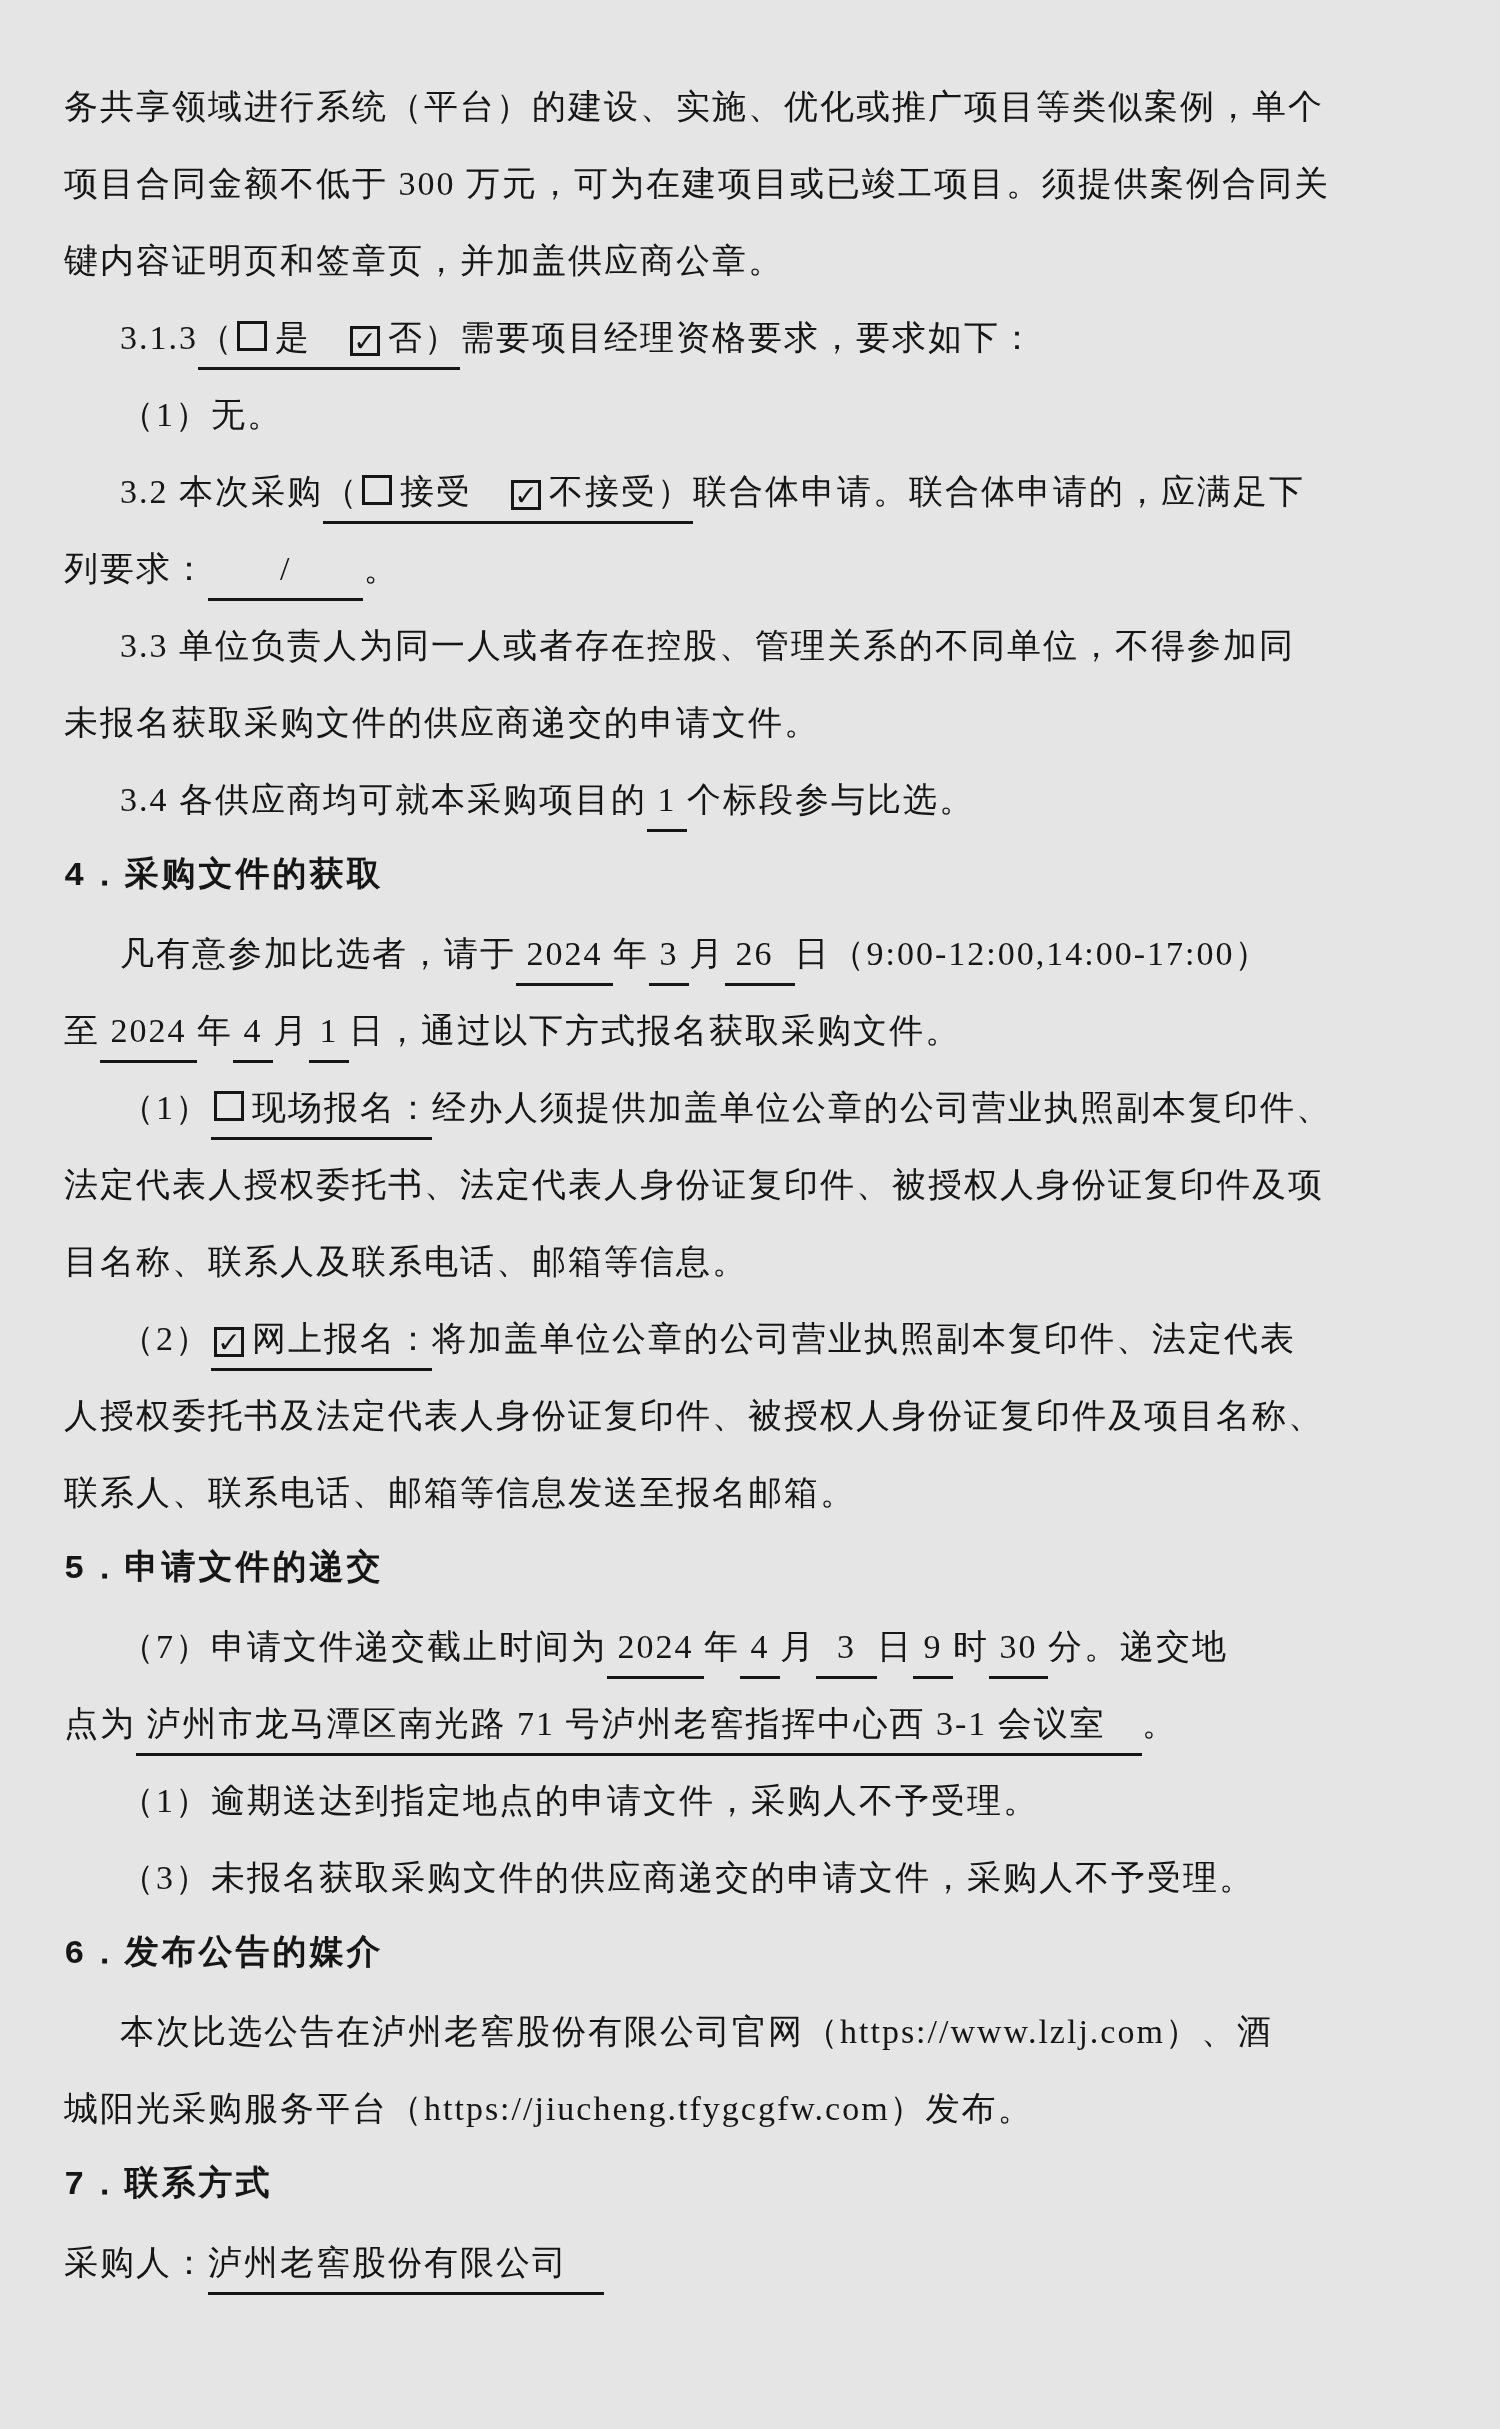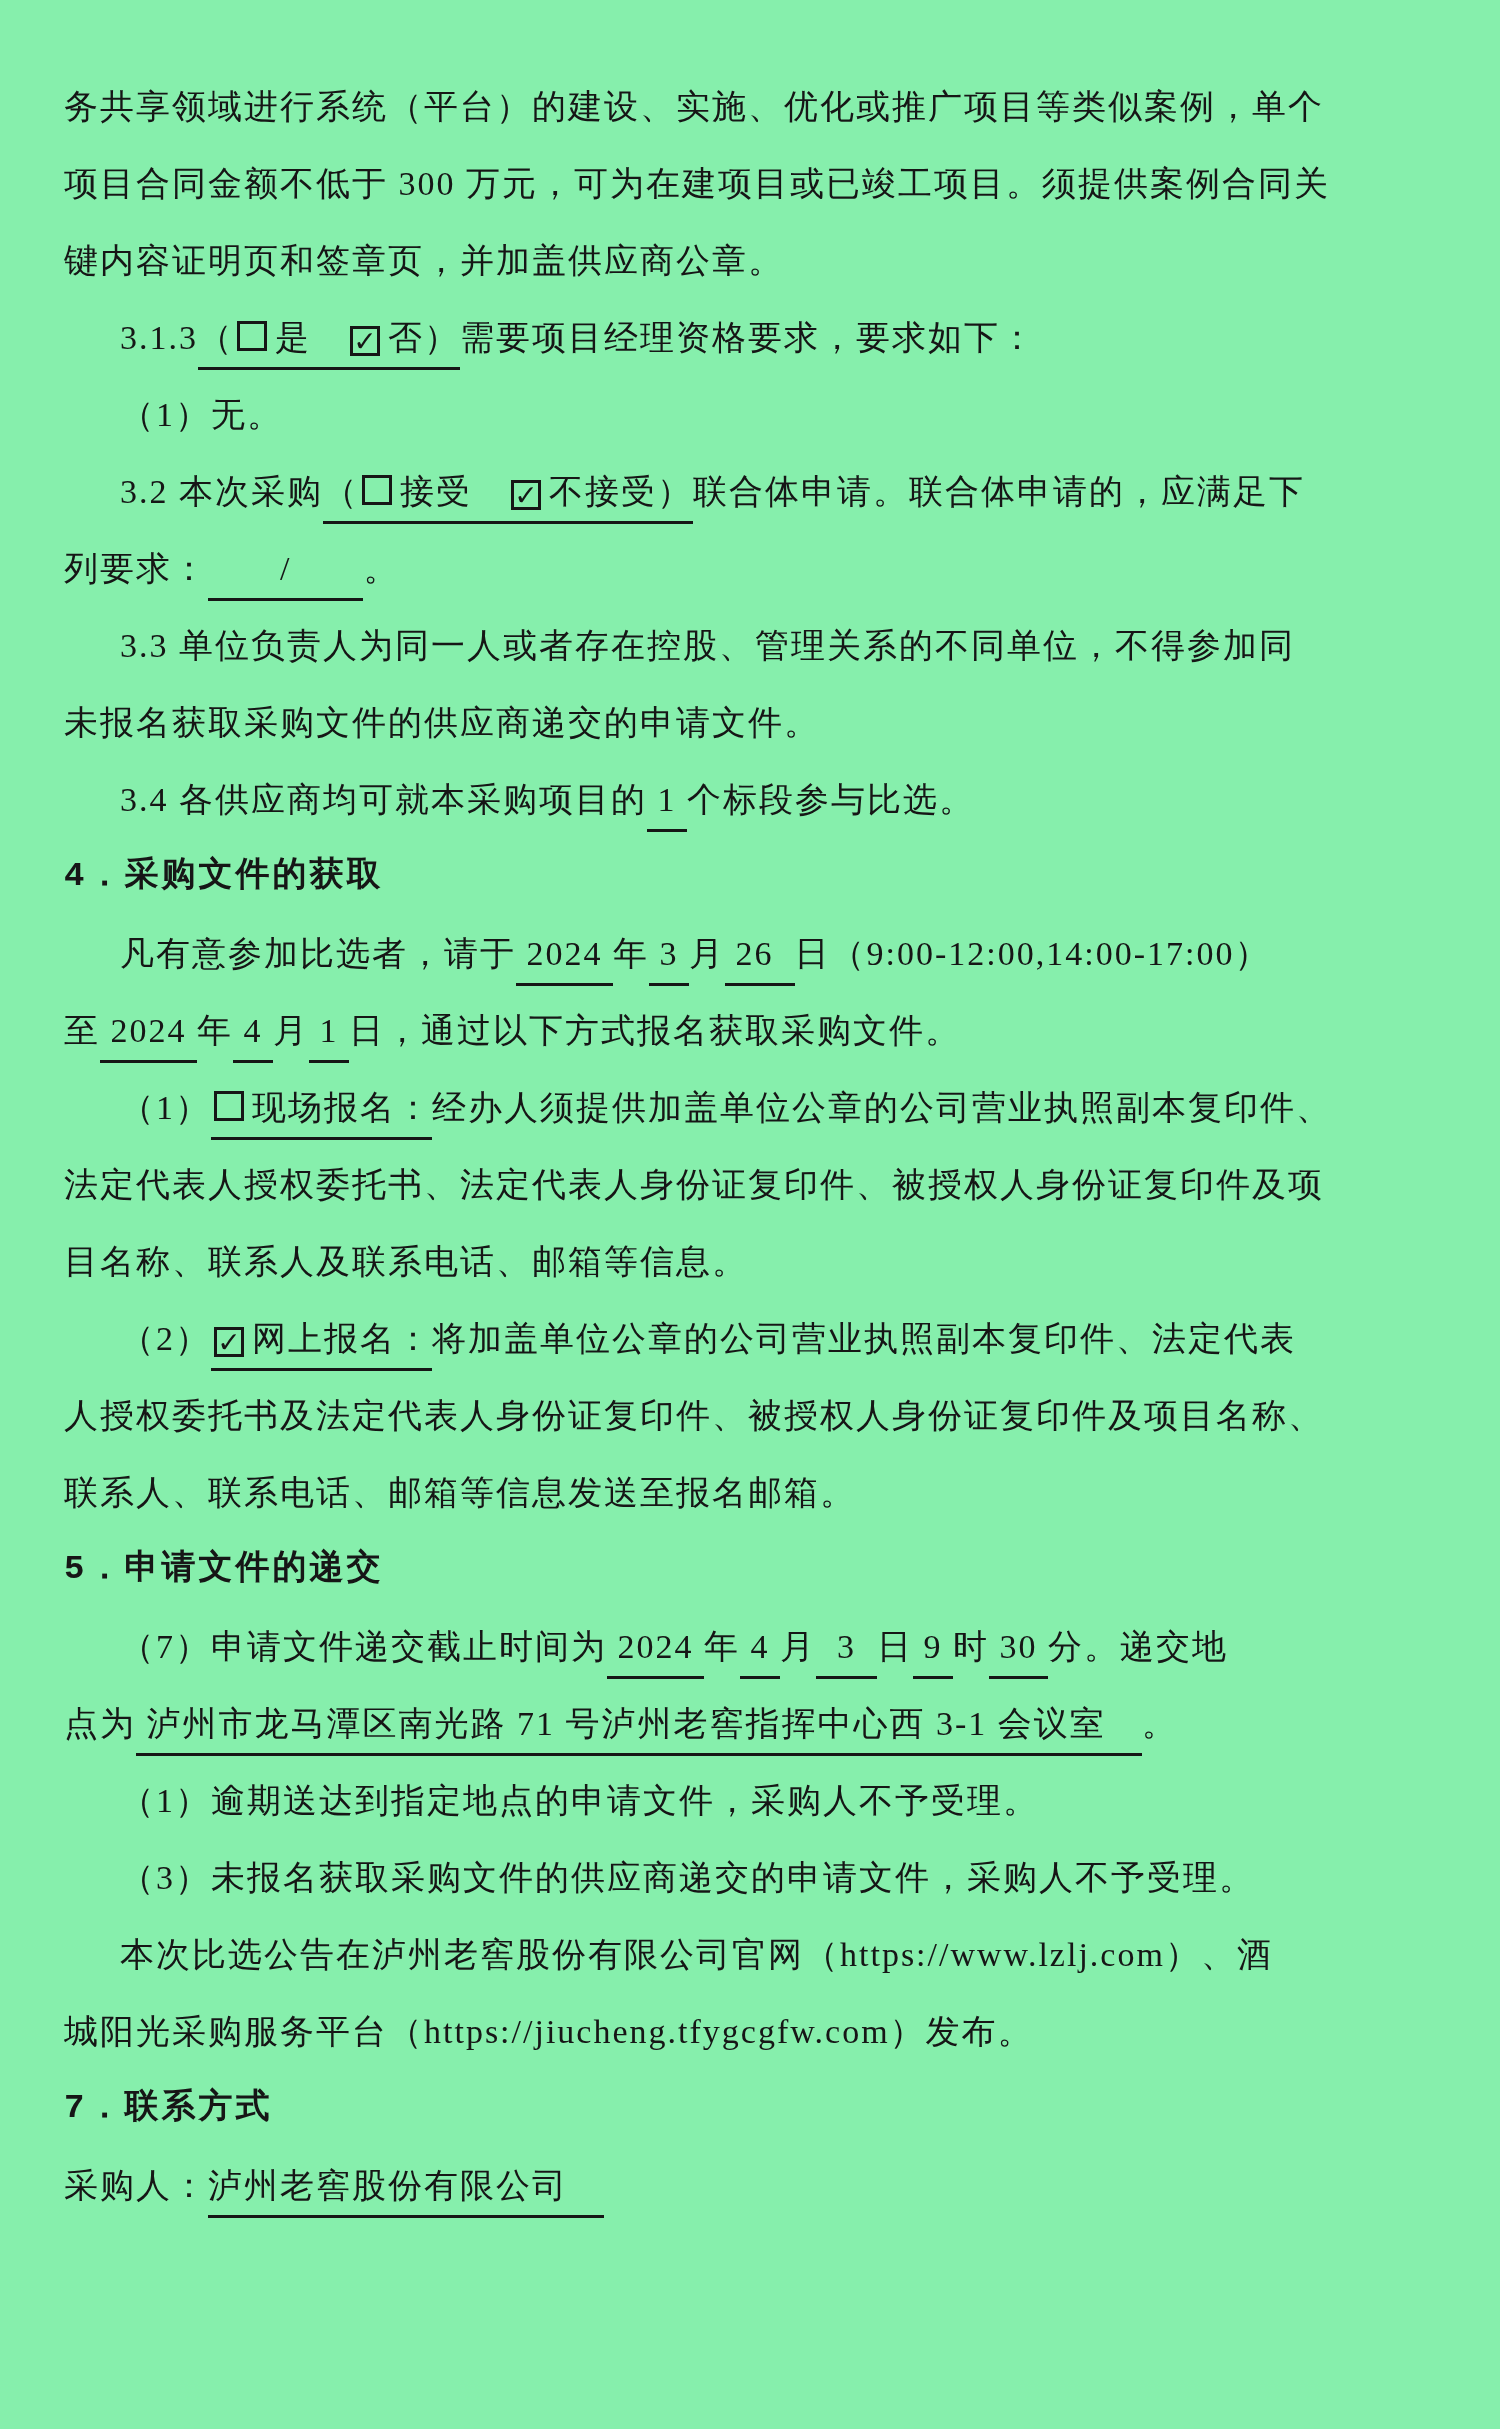--- a/index.html
+++ b/index.html
@@ -44,21 +44,21 @@
     font-family: "DejaVu Sans", sans-serif;
     font-size: 28px;
     font-weight: bold;
     letter-spacing: 0;
     overflow: visible;
   }
 </style>
 </head>
 <body>
 
-<main class="page" style="background: #86efac; color: rgb(22, 22, 22);">
+<main class="page" style="background: #e5e5e5; color: rgb(22, 22, 22);">
     <div class="line"><span>务共享领域进行系统（平台）的建设、实施、优化或推广项目等类似案例，单个</span></div>
     <div class="line"><span>项目合同金额不低于 300 万元，可为在建项目或已竣工项目。须提供案例合同关</span></div>
     <div class="line"><span>键内容证明页和签章页，并加盖供应商公章。</span></div>
     <div class="line indent"><span>3.1.3</span><span class="u"><span>（</span><span class="checkbox"></span><span>是　</span><span class="checkbox checked">✓</span><span>否）</span></span><span>需要项目经理资格要求，要求如下：</span></div>
     <div class="line indent"><span>（1）无。</span></div>
     <div class="line indent"><span>3.2 本次采购</span><span class="u"><span>（</span><span class="checkbox"></span><span>接受　</span><span class="checkbox checked">✓</span><span>不接受）</span></span><span>联合体申请。联合体申请的，应满足下</span></div>
     <div class="line"><span>列要求：</span><span class="u"><span>　　/　　</span></span><span>。</span></div>
     <div class="line indent"><span>3.3 单位负责人为同一人或者存在控股、管理关系的不同单位，不得参加同</span></div>
     <div class="line"><span>未报名获取采购文件的供应商递交的申请文件。</span></div>
     <div class="line indent"><span>3.4 各供应商均可就本采购项目的</span><span class="u"><span>&nbsp;1&nbsp;</span></span><span>个标段参与比选。</span></div>
@@ -69,17 +69,18 @@
     <div class="line"><span>法定代表人授权委托书、法定代表人身份证复印件、被授权人身份证复印件及项</span></div>
     <div class="line"><span>目名称、联系人及联系电话、邮箱等信息。</span></div>
     <div class="line indent"><span>（2）</span><span class="u"><span class="checkbox checked">✓</span><span>网上报名：</span></span><span>将加盖单位公章的公司营业执照副本复印件、法定代表</span></div>
     <div class="line"><span>人授权委托书及法定代表人身份证复印件、被授权人身份证复印件及项目名称、</span></div>
     <div class="line"><span>联系人、联系电话、邮箱等信息发送至报名邮箱。</span></div>
     <div class="line heading"><span>5．申请文件的递交</span></div>
     <div class="line indent"><span>（7）申请文件递交截止时间为</span><span class="u"><span>&nbsp;2024&nbsp;</span></span><span>年</span><span class="u"><span>&nbsp;4&nbsp;</span></span><span>月</span><span class="u"><span>&nbsp;&nbsp;3&nbsp;&nbsp;</span></span><span>日</span><span class="u"><span>&nbsp;9&nbsp;</span></span><span>时</span><span class="u"><span>&nbsp;30&nbsp;</span></span><span>分。递交地</span></div>
     <div class="line"><span>点为</span><span class="u"><span>&nbsp;泸州市龙马潭区南光路 71 号泸州老窖指挥中心西 3-1 会议室　</span></span><span>。</span></div>
     <div class="line indent"><span>（1）逾期送达到指定地点的申请文件，采购人不予受理。</span></div>
     <div class="line indent"><span>（3）未报名获取采购文件的供应商递交的申请文件，采购人不予受理。</span></div>
+    <div class="line heading"><span>6．发布公告的媒介</span></div>
     <div class="line indent"><span>本次比选公告在泸州老窖股份有限公司官网（https://www.lzlj.com）、酒</span></div>
     <div class="line"><span>城阳光采购服务平台（https://jiucheng.tfygcgfw.com）发布。</span></div>
     <div class="line heading"><span>7．联系方式</span></div>
     <div class="line"><span>采购人：</span><span class="u"><span>泸州老窖股份有限公司　</span></span></div>
   </main>
 
 </body></html>

